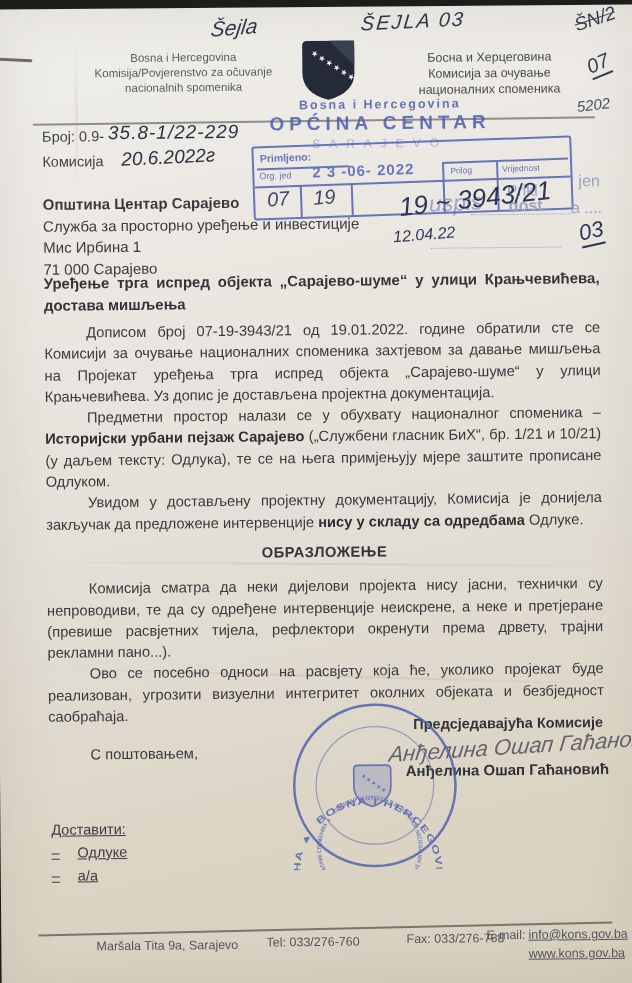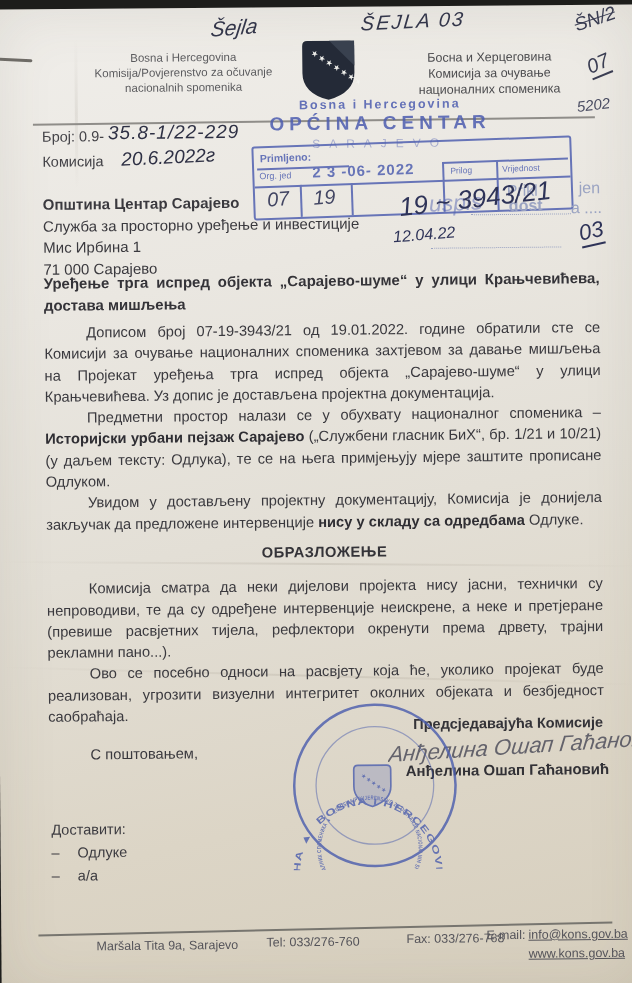--- a/index.html
+++ b/index.html
@@ -67,21 +67,21 @@
   .heading{text-align:center;font-weight:bold;text-indent:0;margin:9px 0 13px 0;letter-spacing:.5px;color:#343338;}
   .closing{text-indent:42px;margin-top:17px;}
 
   
   .round-stamp{position:absolute;left:284px;top:699px;opacity:.82;}
   .sig-title{position:absolute;left:407px;top:714px;font-size:14.5px;font-weight:bold;color:#343338;}
   .sig-hand{position:absolute;left:382px;top:733px;width:250px;font-size:22px;color:#4f4f5c;transform:rotate(-3deg) skewX(-10deg);font-style:italic;opacity:.85;white-space:nowrap;overflow:hidden;}
   .sig-name{position:absolute;left:399px;top:760px;font-size:15px;font-weight:bold;color:#323136;}
 
   
-  .dist{position:absolute;left:44px;top:813px;font-size:14.5px;line-height:23px;color:#3c3b40;}
+  .dist{position:absolute;left:44px;top:813px;font-size:14.5px;line-height:23px;color:#3c3b40;text-decoration:underline;}
   .dist .row{display:flex;}
   .dist .dash{width:26px;}
 
   
   .footer-rule{position:absolute;left:30px;top:925px;width:574px;height:1.5px;background:#77756f;transform:rotate(-0.7deg);}
   .footer{position:absolute;left:0;top:0;width:632px;font-size:12.5px;color:#55545a;}
   .f-item{position:absolute;white-space:nowrap;}
   .u{text-decoration:underline;}
   .edge-mark{position:absolute;left:-2px;top:49px;width:40px;height:3px;background:#6e6b66;transform:rotate(3deg);border-radius:2px;}
 </style>
@@ -152,21 +152,21 @@
       </div>
       <div class="ref-city">
         <span>Комисија</span>
         <span class="hand date">20.6.2022г</span>
       </div>
     </div>
 
     <div class="note" style="left:428px;top:188px;font-size:23px;color:#5565b2;opacity:.5;transform:rotate(-2deg);font-style:italic;">uspis</div>
     <div class="faint" style="left:506px;top:181px;">Prikl</div>
     <div class="faint" style="left:508px;top:196px;font-weight:bold;">dost</div>
-    <div class="faint" style="left:578px;top:179px;">jen</div>
+    <div class="faint" style="left:578px;top:172px;">jen</div>
     <div class="faint" style="left:570px;top:199px;">a ....</div>
     <div class="dotline" style="left:470px;top:212px;width:100px;"></div>
     <div class="dotline" style="left:430px;top:245px;width:130px;"></div>
     <div class="note hand" style="left:398px;top:182px;font-size:26px;color:#2e3358;transform:rotate(-6deg);white-space:nowrap;">19 ~ 3943/21</div>
     <div class="note hand" style="left:392px;top:224px;font-size:16px;color:#2e3358;transform:rotate(-4deg);">12.04.22</div>
     <div class="note hand" style="left:578px;top:218px;font-size:22px;color:#2e3358;transform:rotate(-12deg);border-bottom:2px solid #2e3358;">03</div>
 
     <div class="recipient">
       <div class="b">Општина Центар Сарајево</div>
       <div>Служба за просторно уређење и инвестиције</div>

